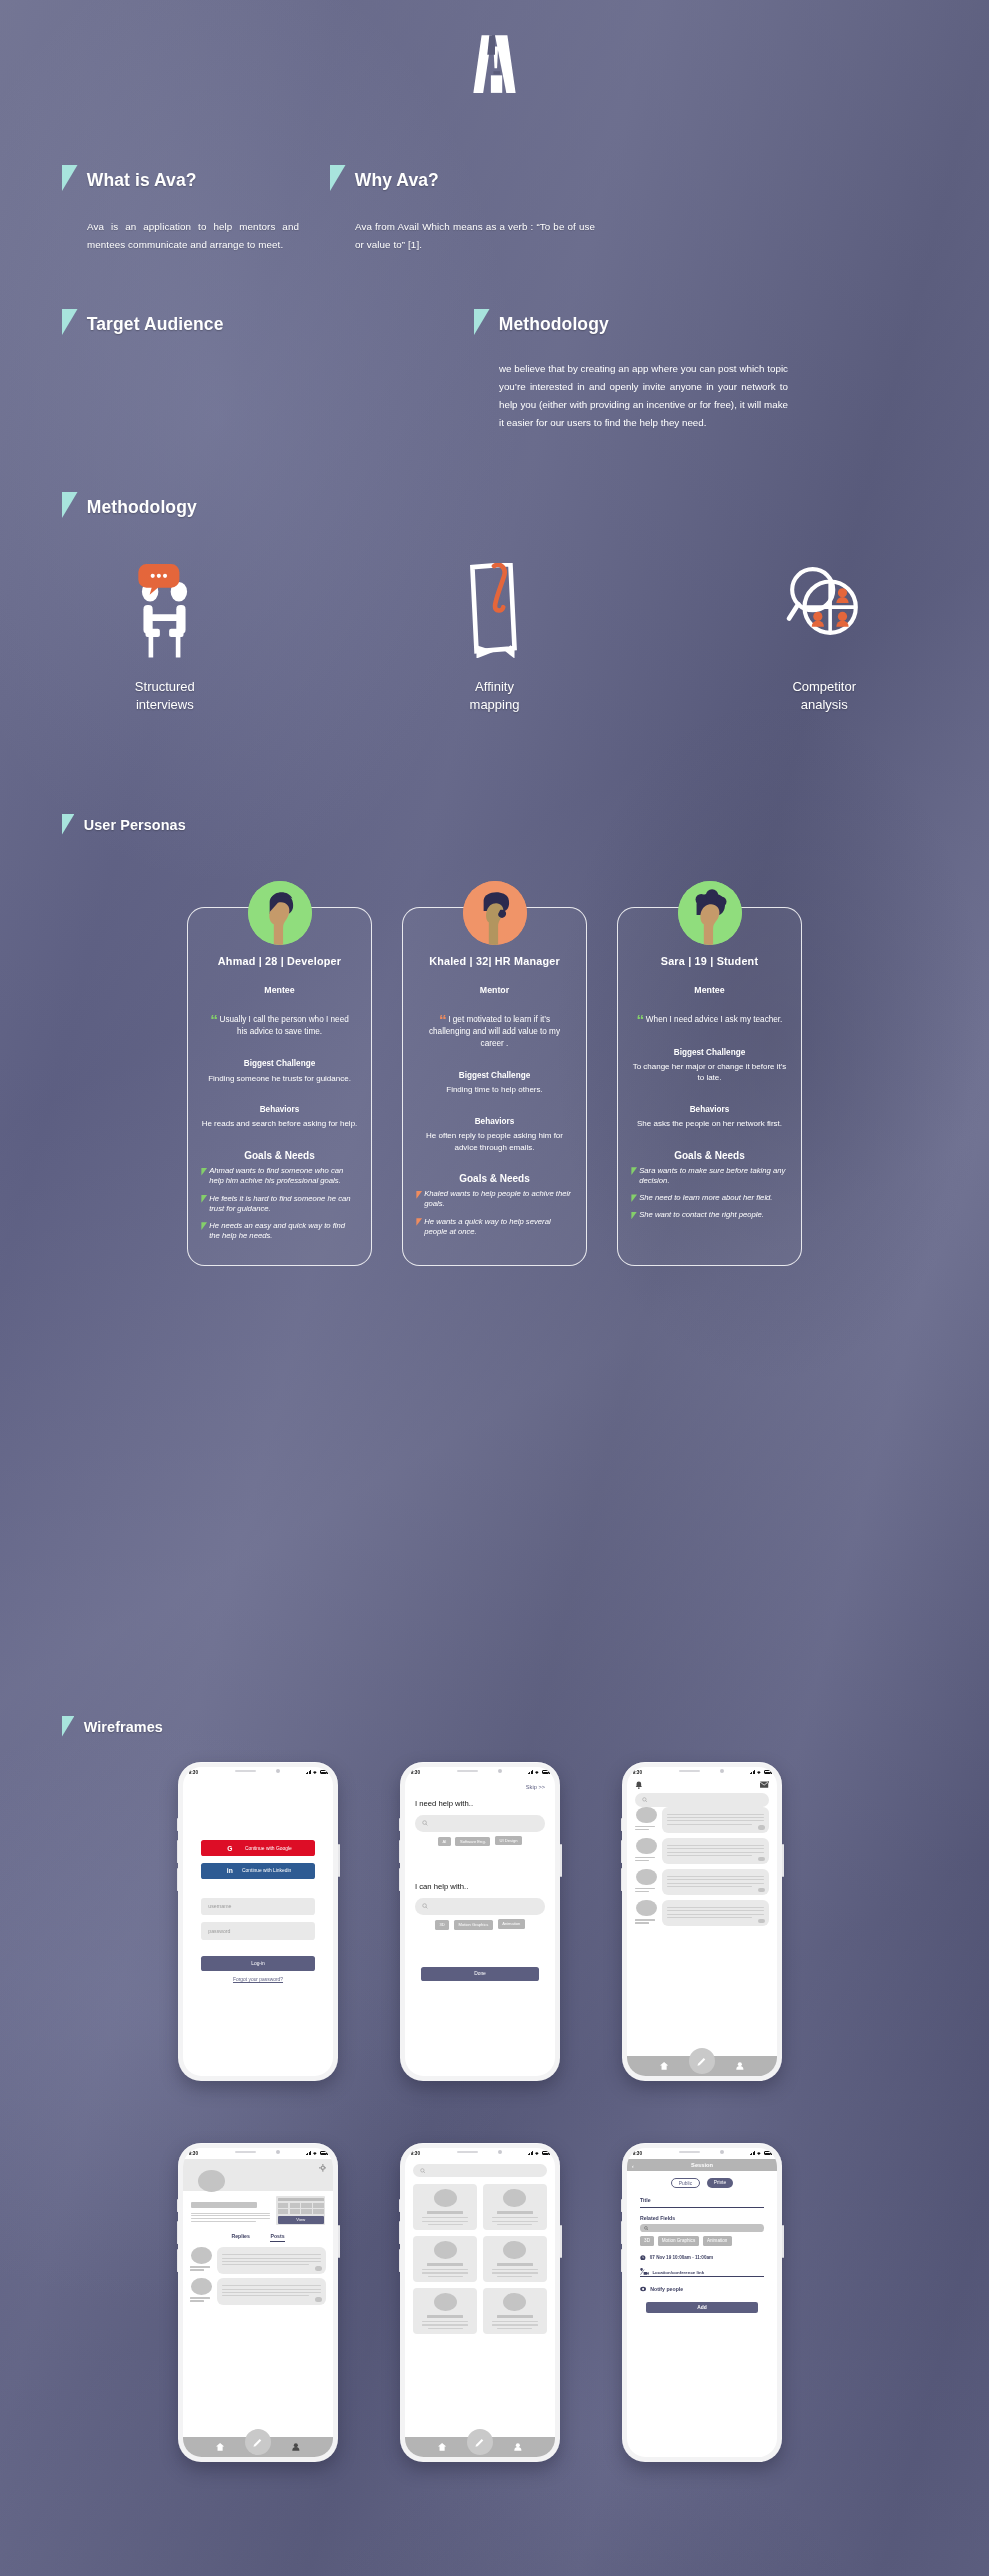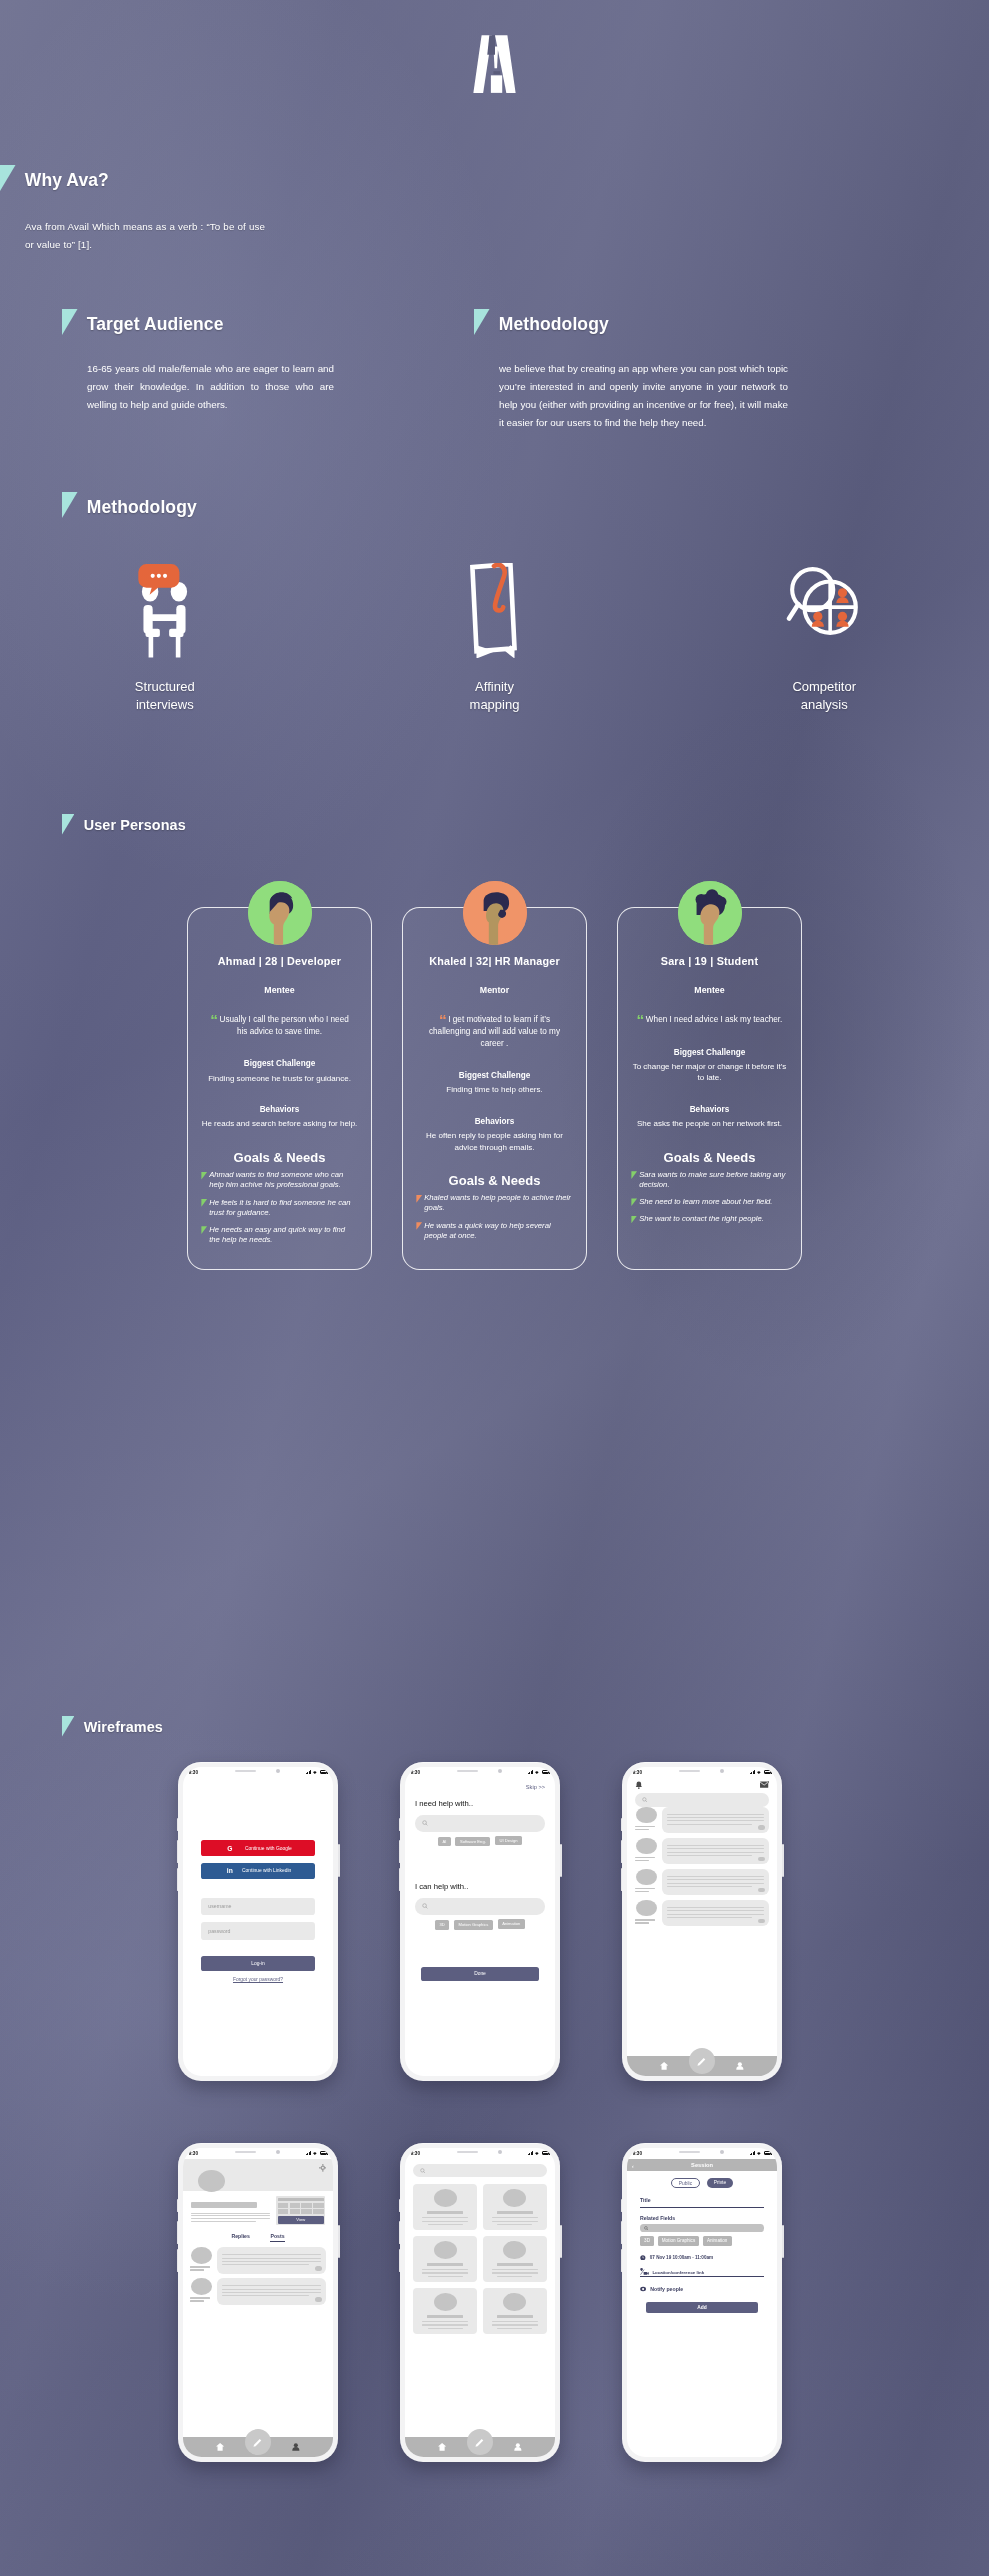--- a/index.html
+++ b/index.html
@@ -88,21 +88,21 @@
   .p-name { text-align: center; font-size: 10.8px; font-weight: 700; letter-spacing: 0.2px; }
   .p-role { text-align: center; font-size: 8.8px; font-weight: 700; margin-top: 17.5px; }
   .p-quote {
     margin-top: 19.6px; text-align: center; font-size: 8.2px; line-height: 1.45;
     padding: 0 3.1px; position: relative;
   }
   .p-quote .qm { font-size: 15.5px; font-weight: 800; line-height: 0; vertical-align: -3.1px; margin-right: 1.5px; }
   .p-sec { margin-top: 21.6px; text-align: center; font-size: 8.2px; font-weight: 700; }
   .p-sec-body { margin-top: 4.1px; text-align: center; font-size: 8px; line-height: 1.4; }
   .p-goals { margin-top: 20.6px; }
-  .p-goals .ttl { text-align: center; font-size: 13px; font-weight: 700; margin-bottom: 5.2px; }
+  .p-goals .ttl { text-align: center; font-size: 10px; font-weight: 700; margin-bottom: 5.2px; }
   .goal { display: flex; gap: 2.1px; margin-bottom: 7.2px; font-style: italic; }
   .goal .gflag { width: 5.7px; height: 7.7px; flex: 0 0 5.7px; margin-top: 1.5px; clip-path: polygon(0 0,100% 0,0 100%); }
   .goal .gtext { font-size: 7.7px; line-height: 1.3; }
 
   
   .phones-row { position: absolute; left: 0; width: 960px; display: flex; justify-content: center; gap: 62px; }
   .phone {
     width: 160px; height: 319px; border-radius: 23px;
     background: #f3f3f4; padding: 4.6px;
     box-shadow: 0 7.2px 17.5px rgba(30,30,50,.35), 0 1px 0 rgba(255,255,255,.5) inset;
@@ -162,36 +162,42 @@
       <polygon points="30,8 50,8 33,120 14,120" fill="#fff"></polygon>
       <polygon points="56,8 80,8 96,120 78,120" fill="#fff"></polygon>
       <polygon points="53,30 62,30 60,72 55,72" fill="#fff"></polygon>
       <polygon points="48,86 70,86 70,120 48,120" fill="#fff"></polygon>
       <polygon points="45,8 56,8 56,46 41,46" fill="#5a5c7a"></polygon>
       <rect x="53" y="78" width="13" height="6" fill="#5a5c7a"></rect>
     </svg>
   </div>
 
   <div class="intro-row" style="top:165px">
+    <div class="intro-col" style="padding-left:62px">
+      <div class="flag-head">
+        <div class="flag"></div>
+        <div class="flag-title">What is Ava?</div>
+      </div>
+      <div class="body">Ava is an application to help mentors and mentees communicate and arrange to meet.</div>
+    </div>
     <div class="intro-col">
       <div class="flag-head">
         <div class="flag"></div>
         <div class="flag-title">Why Ava?</div>
       </div>
       <div class="body">Ava from Avail Which means as a verb : “To be of use or value to” [1].</div>
     </div>
   </div>
 
   <div class="two-col" style="top:309px">
     <div class="col" style="margin-left:62px">
       <div class="flag-head">
         <div class="flag"></div>
         <div class="flag-title">Target Audience</div>
       </div>
-      <div class="body" style="margin-top:25px;margin-left:25px;font-size:9.8px;line-height:1.85;text-align:justify;max-width:247px;font-weight:300">16-65 years old male/female who are eager to learn and grow their knowledge. In addition to those who are welling to help and guide others.</div>
     </div>
     <div class="col wide">
       <div class="flag-head">
         <div class="flag"></div>
         <div class="flag-title">Methodology</div>
       </div>
       <div class="body" style="margin-top:25px;margin-left:25px;font-size:9.8px;line-height:1.85;text-align:justify;max-width:289px;font-weight:300">we believe that by creating an app where you can post which topic you’re interested in and openly invite anyone in your network to help you (either with providing an incentive or for free), it will make it easier for our users to find the help they need.</div>
     </div>
   </div>
 

